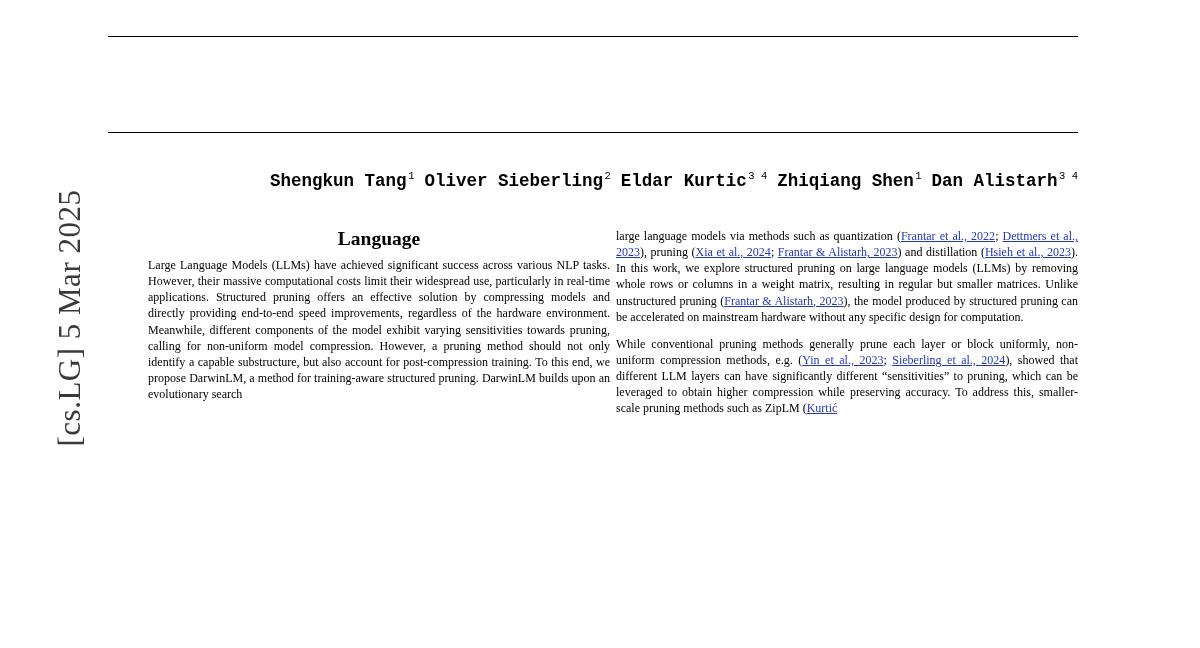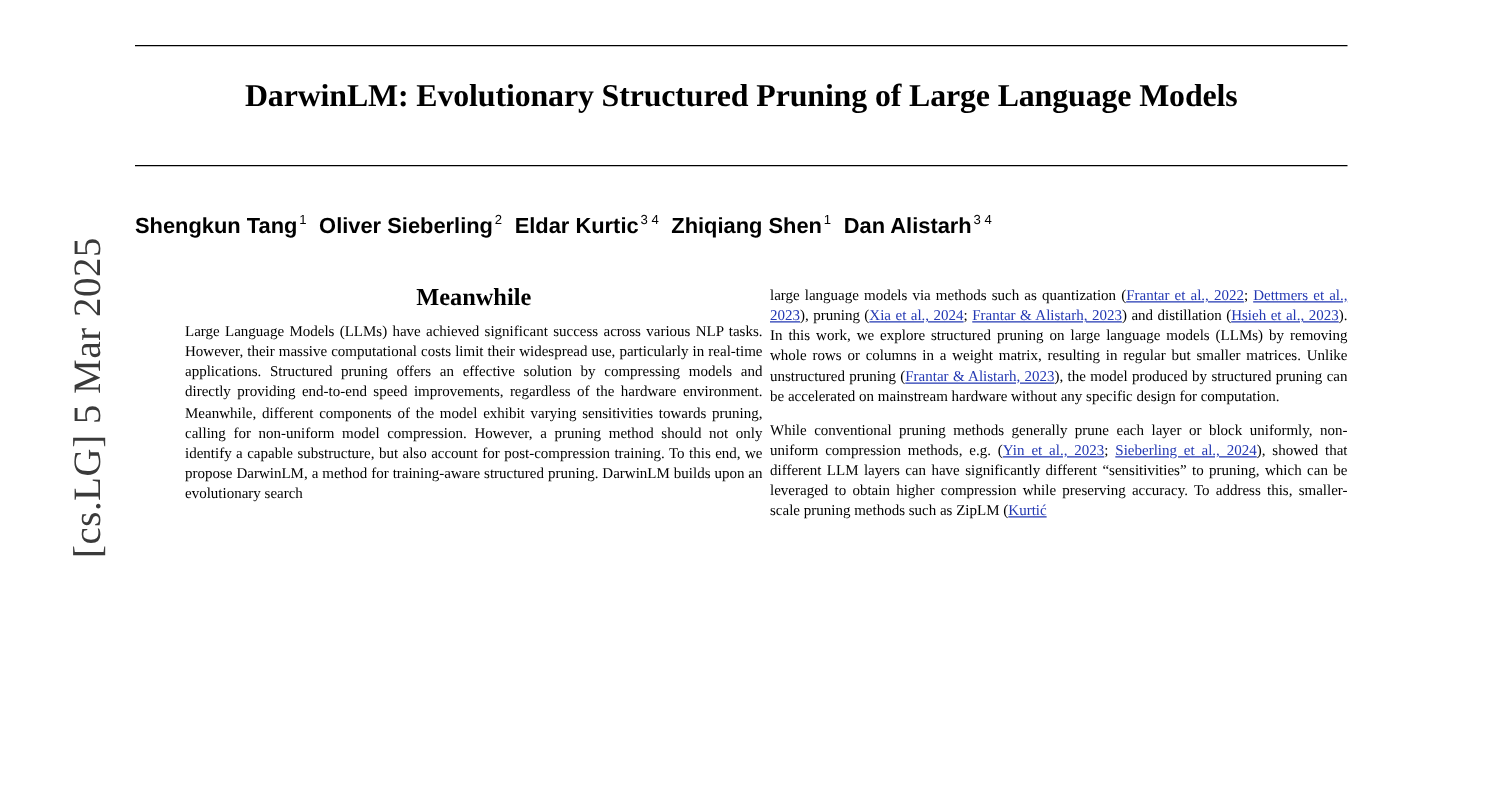--- a/index.html
+++ b/index.html
@@ -66,24 +66,24 @@
     font-weight: bold;
     font-family: "Liberation Serif", serif;
     letter-spacing: -0.1px;
   }
 
   .authors {
     position: absolute;
     left: 18px;
     top: 170px;
     width: 970px;
-    text-align: left;
+    text-align: right;
     font-size: 17.5px;
     font-weight: bold;
-    font-family: Liberation Sans, sans-serif;
+    font-family: Liberation Mono, monospace;
   }
   .authors .auth { white-space: nowrap; }
   .authors .sep { display: inline-block; width: 10px; }
   .authors sup {
     font-size: 10.5px;
     font-weight: normal;
     vertical-align: super;
     margin-left: 1.5px;
   }
 
@@ -129,32 +129,31 @@
 <body>
 
 <div class="arxiv-stamp">
   <div class="stamp-text">[cs.LG]  5 Mar 2025</div>
 </div>
 
 <div class="page">
 
   <div class="rule rule-top"></div>
 
-  <div class="title">DarwinLM: Evolutionary Structured Pruning of Large Language Models</div>
 
   <div class="rule rule-bottom"></div>
 
   <div class="authors">
     <span class="auth"><span>Shengkun Tang</span><sup>1</sup></span><span class="sep"></span><span class="auth"><span>Oliver Sieberling</span><sup>2</sup></span><span class="sep"></span><span class="auth"><span>Eldar Kurtic</span><sup>3 4</sup></span><span class="sep"></span><span class="auth"><span>Zhiqiang Shen</span><sup>1</sup></span><span class="sep"></span><span class="auth"><span>Dan Alistarh</span><sup>3 4</sup></span>
   </div>
 
   <div class="columns">
 
     <div class="col col-left">
-      <div class="abstract-head">Meanwhile</div>
+      <div class="abstract-head">Language</div>
       <p class="body first"><span>Large Language Models (LLMs) have achieved significant success across various NLP tasks. However, their massive computational costs limit their widespread use, particularly in real-time applications. Structured pruning offers an effective solution by compressing models and directly providing end-to-end speed improvements, regardless of the hardware environment.  Meanwhile, different components of the model exhibit varying sensitivities towards pruning, calling for </span><span class="it">non-uniform</span><span> model compression. However, a pruning method should not only identify a capable substructure, but also account for post-compression training.  To this end, we propose </span><span class="it">DarwinLM</span><span>, a method for </span><span class="it">training-aware</span><span> structured pruning. </span><span class="it">DarwinLM</span><span> builds upon an evolutionary search</span></p>
     </div>
 
     <div class="col col-right">
       <p class="body first"><span>large language models via methods such as quantization (</span><a class="cite" href="#">Frantar et al., 2022</a><span>; </span><a class="cite" href="#">Dettmers et al., 2023</a><span>), pruning (</span><a class="cite" href="#">Xia et al., 2024</a><span>; </span><a class="cite" href="#">Frantar &amp; Alistarh, 2023</a><span>) and distillation (</span><a class="cite" href="#">Hsieh et al., 2023</a><span>). In this work, we explore structured pruning on large language models (LLMs) by removing whole rows or columns in a weight matrix, resulting in regular but smaller matrices. Unlike unstructured pruning (</span><a class="cite" href="#">Frantar &amp; Alistarh, 2023</a><span>), the model produced by structured pruning can be accelerated on mainstream hardware without any specific design for computation.</span></p>
 
       <p class="body"><span>While conventional pruning methods generally prune each layer or block uniformly, </span><span class="it">non-uniform compression methods</span><span>, e.g. (</span><a class="cite" href="#">Yin et al., 2023</a><span>; </span><a class="cite" href="#">Sieberling et al., 2024</a><span>), showed that different LLM layers can have significantly different “sensitivities” to pruning, which can be leveraged to obtain higher compression while preserving accuracy. To address this, smaller-scale pruning methods such as ZipLM (</span><a class="cite" href="#">Kurtić</a></p>
     </div>
 
   </div>

